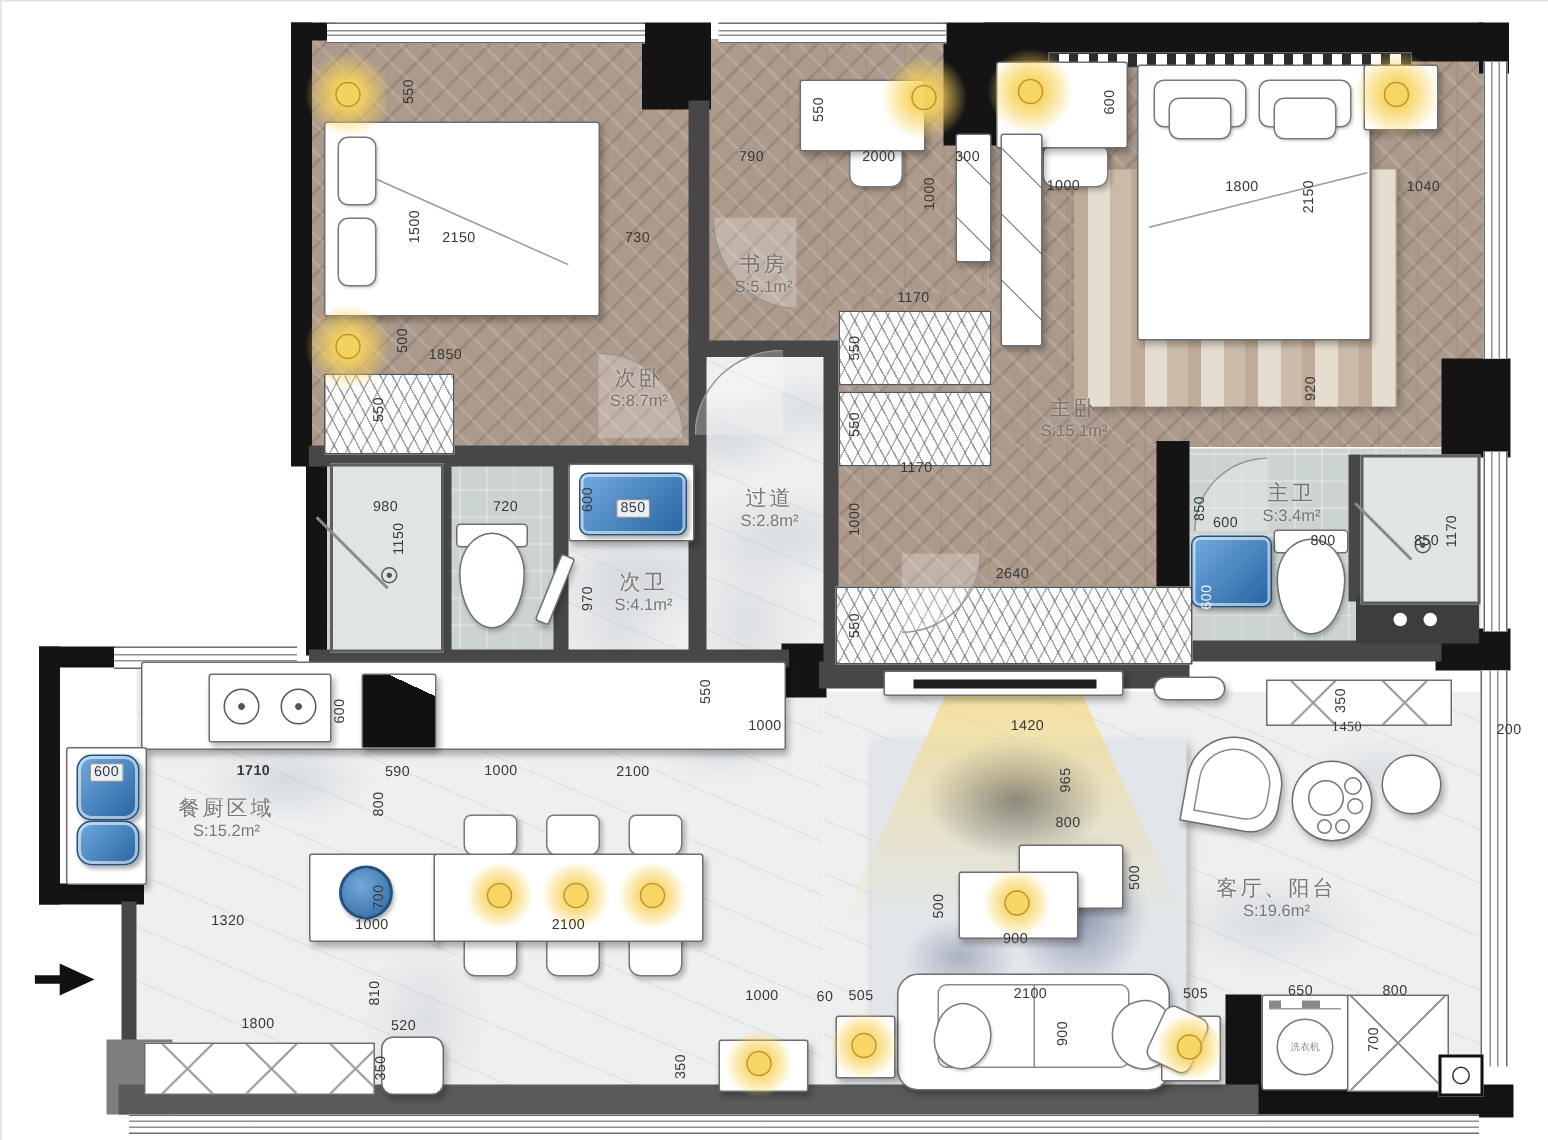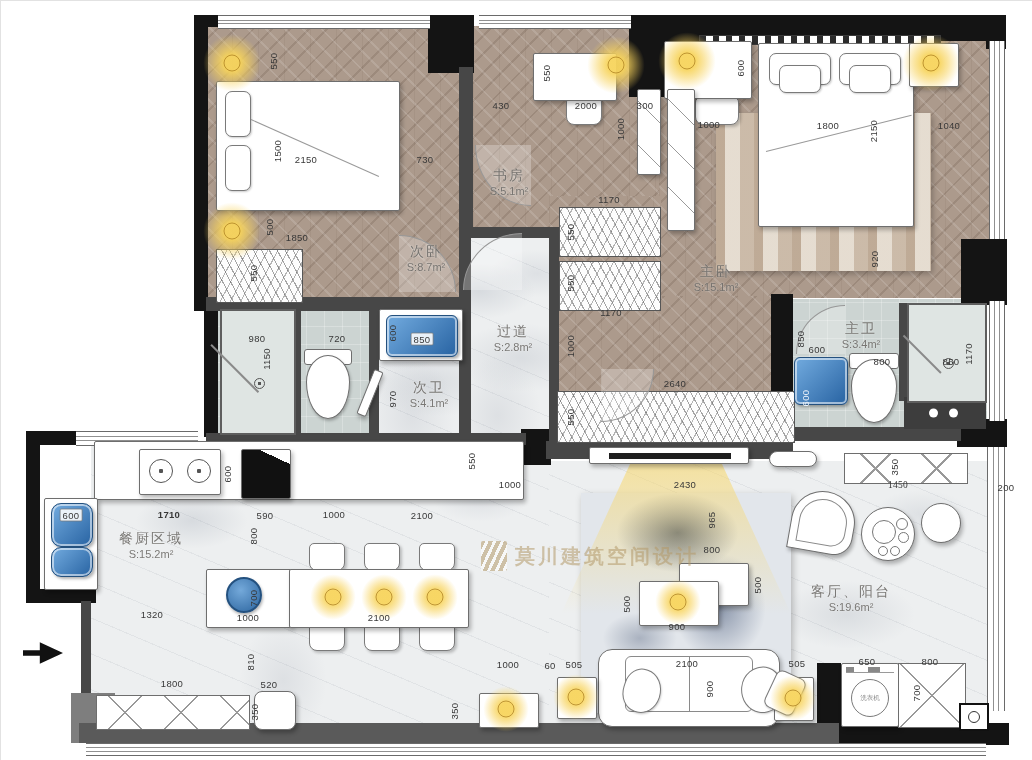--- a/index.html
+++ b/index.html
@@ -300,21 +300,21 @@
   </div>
 
   <div id="dims">
       <span class="dim v" style="left: 272px; top: 60px;">550</span>
       <span class="dim v" style="left: 276px; top: 150px;">1500</span>
       <span class="dim" style="left: 305px; top: 158px;">2150</span>
       <span class="dim" style="left: 424px; top: 158px;">730</span>
       <span class="dim v" style="left: 268px; top: 226px;">500</span>
       <span class="dim" style="left: 296px; top: 236px;">1850</span>
       <span class="dim v" style="left: 252px; top: 272px;">550</span>
-      <span class="dim" style="left: 500px; top: 104px;">430</span>
+      <span class="dim" style="left: 500px; top: 104px;">790</span>
       <span class="dim v" style="left: 545px; top: 72px;">550</span>
       <span class="dim" style="left: 585px; top: 104px;">2000</span>
       <span class="dim" style="left: 644px; top: 104px;">300</span>
       <span class="dim v" style="left: 619px; top: 128px;">1000</span>
       <span class="dim" style="left: 608px; top: 198px;">1170</span>
       <span class="dim v" style="left: 739px; top: 67px;">600</span>
       <span class="dim" style="left: 708px; top: 123px;">1000</span>
       <span class="dim" style="left: 827px; top: 124px;">1800</span>
       <span class="dim v" style="left: 872px; top: 130px;">2150</span>
       <span class="dim" style="left: 948px; top: 124px;">1040</span>
@@ -348,39 +348,35 @@
       <span class="dim v" style="left: 252px; top: 535px;">800</span>
       <span class="dim" style="left: 151px; top: 613px;">1320</span>
       <span class="dim" style="left: 247px; top: 616px;">1000</span>
       <span class="dim v" style="left: 252px; top: 597px;">700</span>
       <span class="dim" style="left: 378px; top: 616px;">2100</span>
       <span class="dim v" style="left: 249px; top: 661px;">810</span>
       <span class="dim" style="left: 268px; top: 683px;">520</span>
       <span class="dim v" style="left: 253px; top: 711px;">350</span>
       <span class="dim" style="left: 171px; top: 682px;">1800</span>
       <span class="dim v" style="left: 453px; top: 710px;">350</span>
-      <span class="dim" style="left: 684px; top: 483px;">2430</span>
+      <span class="dim" style="left: 684px; top: 483px;">1420</span>
       <span class="dim v" style="left: 710px; top: 519px;">965</span>
       <span class="dim" style="left: 711px; top: 548px;">800</span>
       <span class="dim v" style="left: 756px; top: 584px;">500</span>
       <span class="dim v" style="left: 625px; top: 603px;">500</span>
       <span class="dim" style="left: 676px; top: 625px;">900</span>
       <span class="dim" style="left: 897px; top: 484px; font-family: Liberation Serif, serif;">1450</span>
       <span class="dim" style="left: 1005px; top: 486px;">200</span>
       <span class="dim v" style="left: 893px; top: 466px;">350</span>
       <span class="dim" style="left: 507px; top: 663px;">1000</span>
       <span class="dim" style="left: 549px; top: 664px;">60</span>
       <span class="dim" style="left: 573px; top: 663px;">505</span>
       <span class="dim" style="left: 686px; top: 662px;">2100</span>
       <span class="dim v" style="left: 708px; top: 688px;">900</span>
       <span class="dim" style="left: 796px; top: 662px;">505</span>
       <span class="dim" style="left: 866px; top: 660px;">650</span>
       <span class="dim" style="left: 929px; top: 660px;">800</span>
       <span class="dim v" style="left: 915px; top: 692px;">700</span>
     </div>
 
-  <div class="watermark" style="left:480px;top:540px;">
-    <div class="wm-logo"></div>
-    <div class="wm-text">莫川建筑空间设计</div>
-  </div>
 
   <div class="entry-arrow"></div>
 </div>
 
 </body></html>

